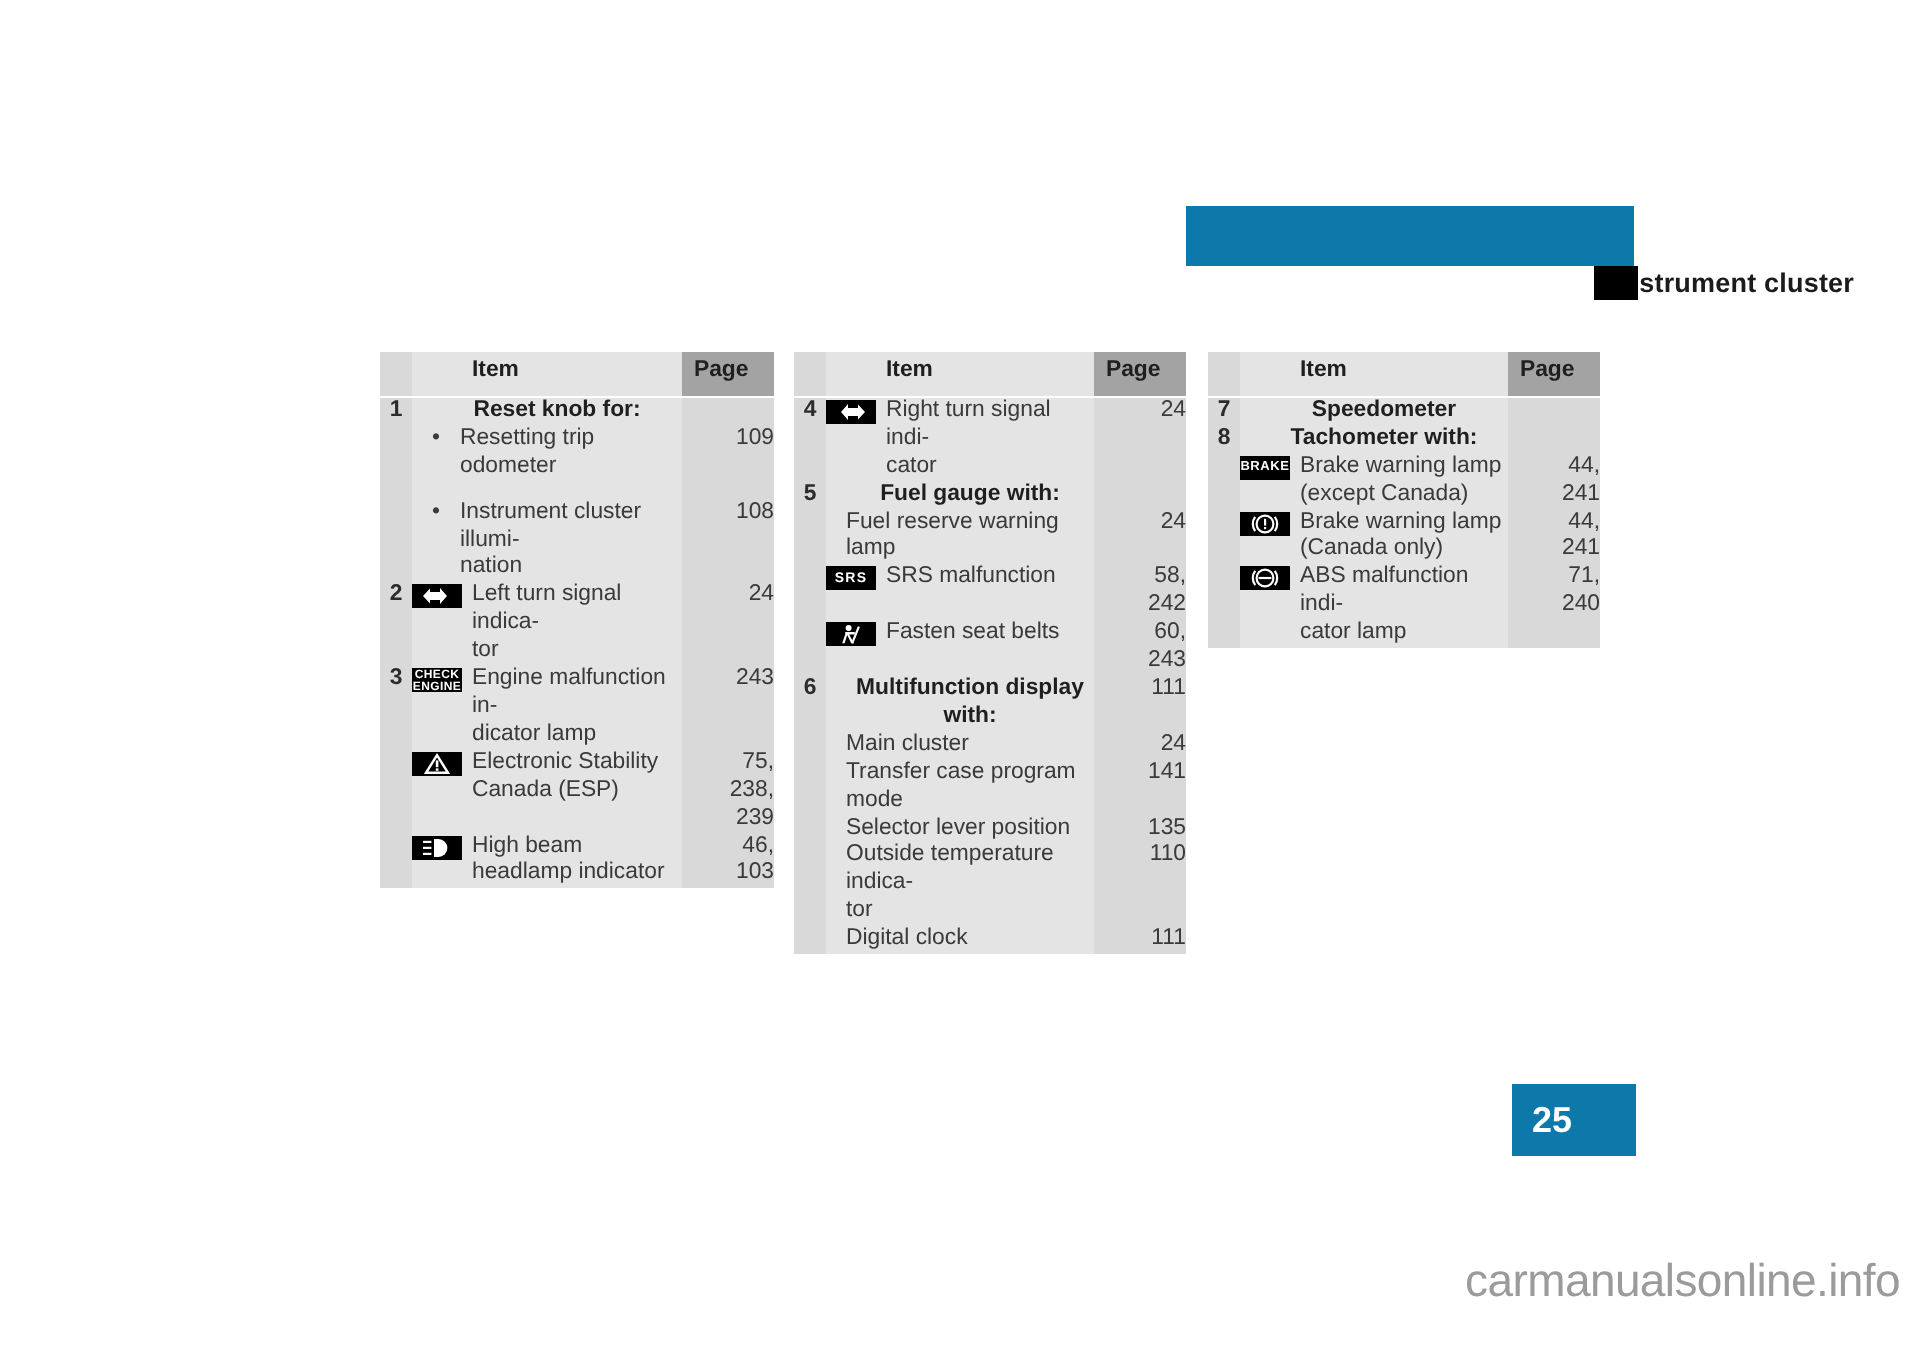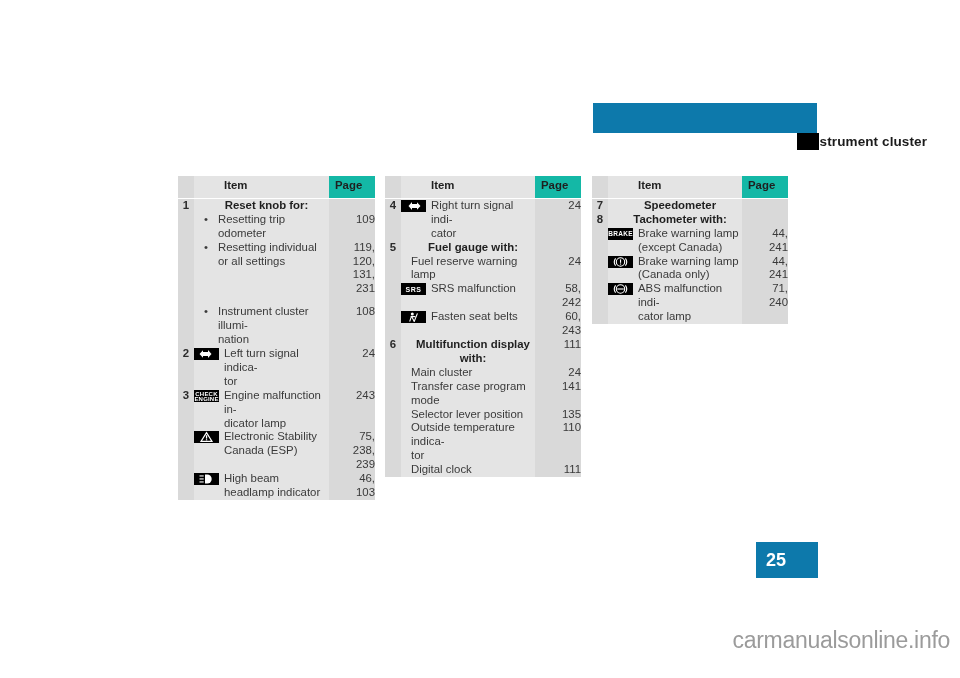--- a/index.html
+++ b/index.html
@@ -68,20 +68,21 @@
     line-height: 1.22;
   }
   #tbl-1 { left: 178px; width: 197px; }
   #tbl-2 { left: 385px; width: 196px; }
   #tbl-3 { left: 592px; width: 196px; }
 
   .tbl table {
     border-collapse: collapse;
     width: 100%;
     table-layout: fixed;
+    margin-left: 12px;
   }
   .tbl td, .tbl th {
     padding: 0;
     vertical-align: top;
   }
 
   
   col.c-num  { width: 16px; }
   col.c-ico  { width: 30px; }
   col.c-txt  { width: auto; }
@@ -118,21 +119,21 @@
   tr.hdr .cell-num { background: #d9d9d9; }
   tr.hdr .cell-ico,
   tr.hdr .cell-txt {
     background: #e4e4e4;
     font-weight: bold;
     color: #1f1f1f;
     padding-top: 3px;
     padding-bottom: 5px;
   }
   tr.hdr .cell-pg {
-    background: #14b8a6;
+    background: #a3a3a3;
     font-weight: bold;
     color: #1f1f1f;
     text-align: left;
     padding-left: 6px;
     padding-top: 3px;
     padding-bottom: 5px;
   }
   tr.hdr td { border-bottom: 1px solid #ffffff; }
 
   .bullet-row .cell-txt { padding-left: 0; }
@@ -230,25 +231,20 @@
         </tr>
         <tr>
           <td class="cell-num">1</td>
           <td class="cell-txt bold" colspan="2" style="padding-left: 10px;">Reset knob for:</td>
           <td class="cell-pg"></td>
         </tr>
         <tr class="bullet-row">
           <td class="cell-num"></td>
           <td class="cell-txt" colspan="2" style="padding-left: 10px;"><span class="bullet">•</span><span class="btxt">Resetting trip odometer</span></td>
           <td class="cell-pg">109</td>
-        </tr>
-        <tr class="bullet-row">
-          <td class="cell-num"></td>
-          <td class="cell-txt" colspan="2" style="padding-left: 10px;"><span class="bullet">•</span><span class="btxt">Resetting individual or all settings</span></td>
-          <td class="cell-pg">119,<br>120,<br>131,<br>231</td>
         </tr>
         <tr class="spacer">
           <td class="cell-num"></td>
           <td class="cell-ico"></td>
           <td class="cell-txt"></td>
           <td class="cell-pg"></td>
         </tr>
         <tr class="bullet-row">
           <td class="cell-num"></td>
           <td class="cell-txt" colspan="2" style="padding-left: 10px;"><span class="bullet">•</span><span class="btxt">Instrument cluster illumi-<br>nation</span></td>

